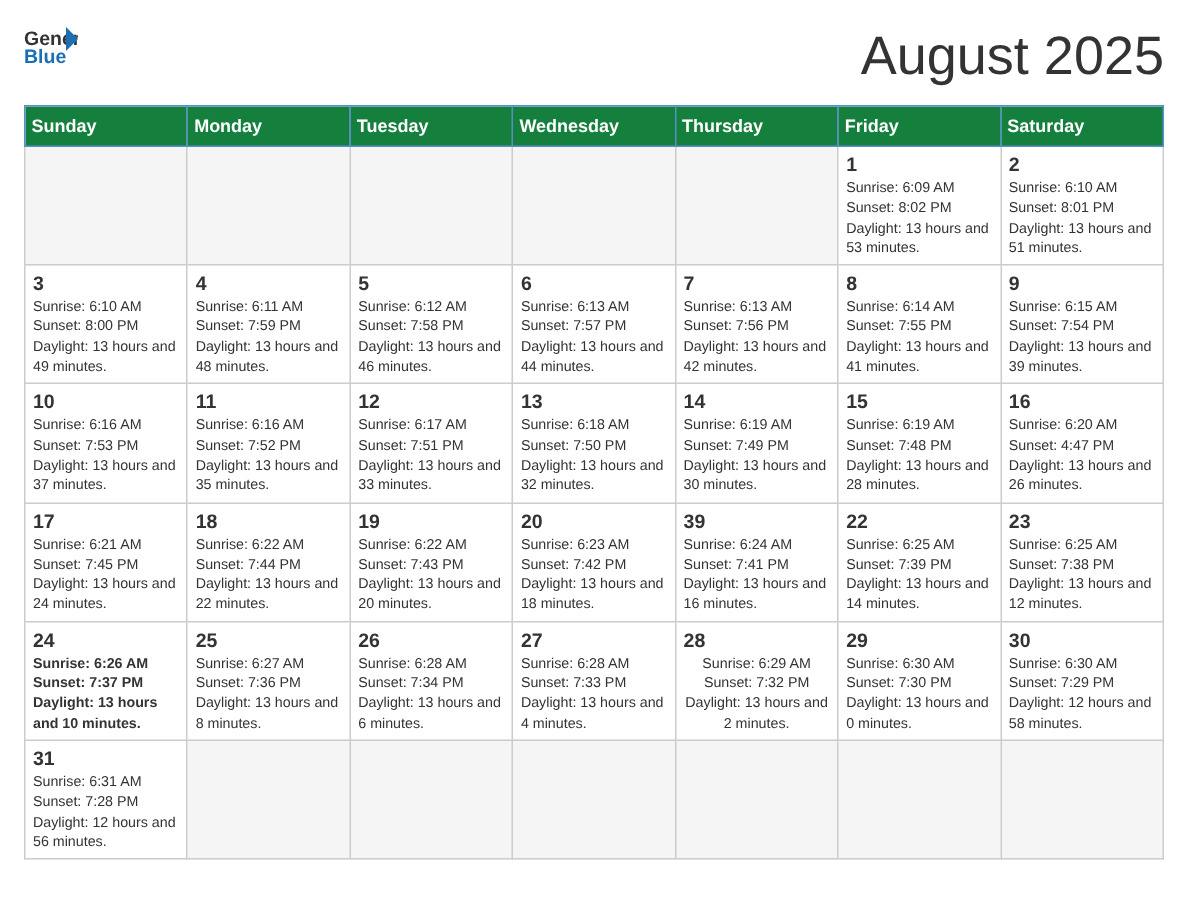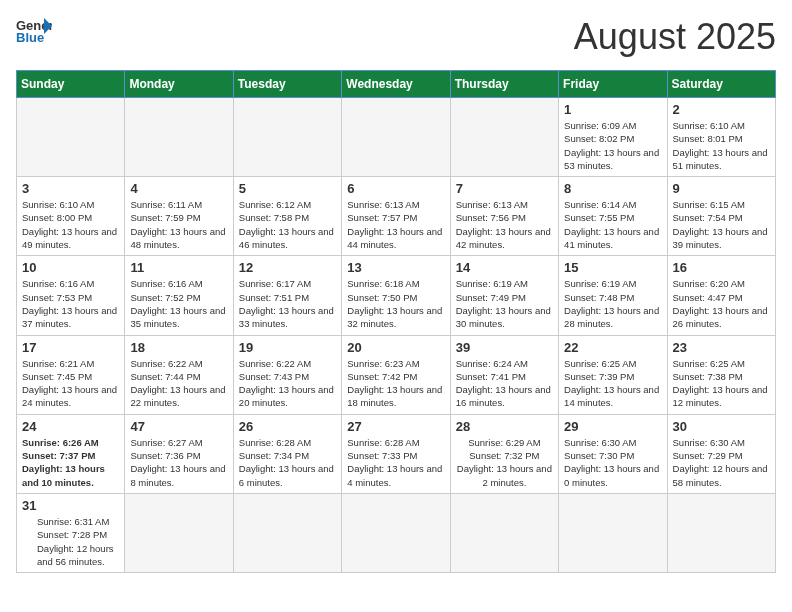--- a/index.html
+++ b/index.html
@@ -260,21 +260,21 @@
         </td>
       </tr>
       <tr>
         <td>
           <span class="day-number">24</span>
           <div class="day-info" style="white-space: pre-line; font-weight: bold;">Sunrise: 6:26 AM
 Sunset: 7:37 PM
 Daylight: 13 hours and 10 minutes.</div>
         </td>
         <td>
-          <span class="day-number">47</span>
+          <span class="day-number">25</span>
           <div class="day-info" style="white-space: pre-line;">Sunrise: 6:27 AM
 Sunset: 7:36 PM
 Daylight: 13 hours and 8 minutes.</div>
         </td>
         <td>
           <span class="day-number">26</span>
           <div class="day-info" style="white-space: pre-line;">Sunrise: 6:28 AM
 Sunset: 7:34 PM
 Daylight: 13 hours and 6 minutes.</div>
         </td>
@@ -299,21 +299,21 @@
         <td>
           <span class="day-number">30</span>
           <div class="day-info" style="white-space: pre-line;">Sunrise: 6:30 AM
 Sunset: 7:29 PM
 Daylight: 12 hours and 58 minutes.</div>
         </td>
       </tr>
       <tr>
         <td>
           <span class="day-number">31</span>
-          <div class="day-info" style="white-space: pre-line; margin-left: 15px;">Sunrise: 6:31 AM
+          <div class="day-info" style="white-space: pre-line;">Sunrise: 6:31 AM
 Sunset: 7:28 PM
 Daylight: 12 hours and 56 minutes.</div>
         </td>
         <td class="empty"></td>
         <td class="empty"></td>
         <td class="empty"></td>
         <td class="empty"></td>
         <td class="empty"></td>
         <td class="empty"></td>
       </tr>

